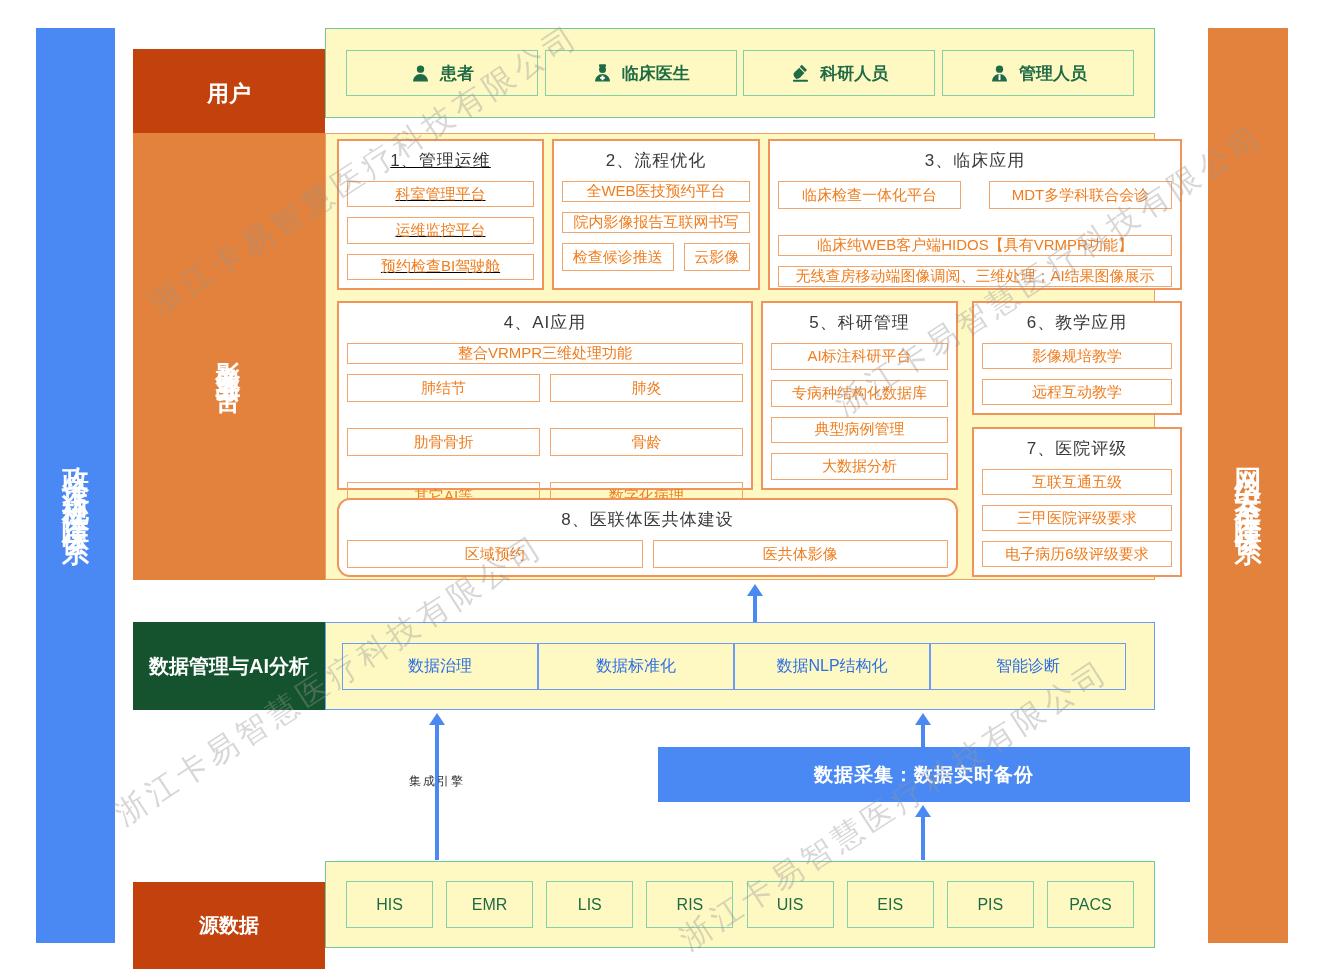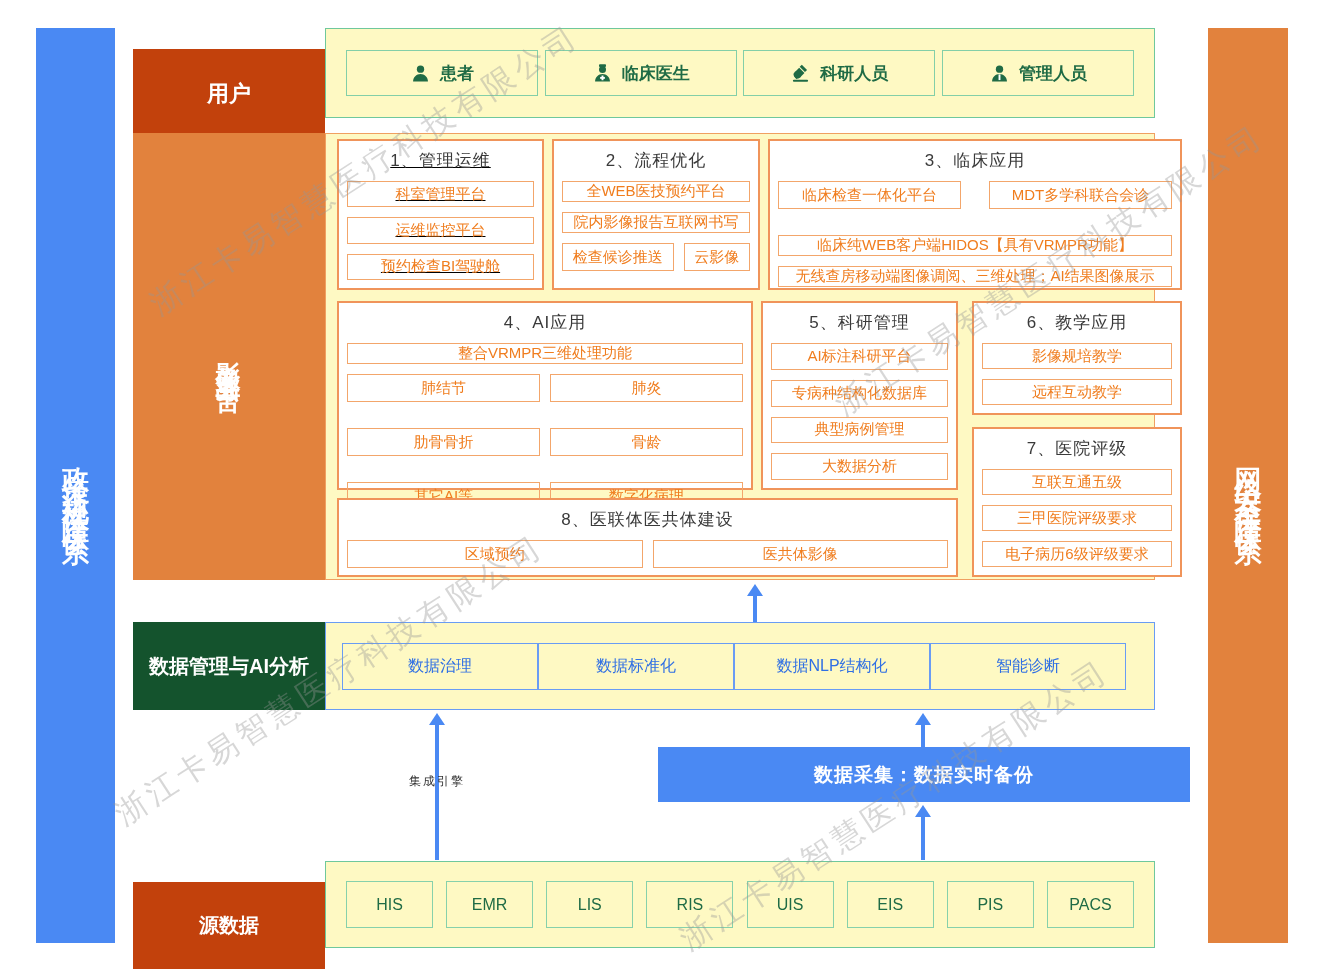--- a/index.html
+++ b/index.html
@@ -175,21 +175,21 @@
     <div class="pill">远程互动教学</div>
   </div>
 
   <div class="group" style="left:972px;top:427px;width:210px;height:150px;">
     <div class="group-title">7、医院评级</div>
     <div class="pill">互联互通五级</div>
     <div class="pill">三甲医院评级要求</div>
     <div class="pill">电子病历6级评级要求</div>
   </div>
 
-  <div class="group" style="left:337px;top:498px;width:621px;height:79px;">
+  <div class="group" style="left:337px;top:498px;width:621px;height:79px;border-radius:13px;">
     <div class="group-title">8、医联体医共体建设</div>
     <div class="prow">
       <div class="pill">区域预约</div>
       <div class="pill">医共体影像</div>
     </div>
   </div>
 
   <div class="sec-label blue" style="top:622px;height:88px;font-size:20px;">数据管理与AI分析</div>
   <div class="outer data-box">
     <div class="data-chip">数据治理</div>

